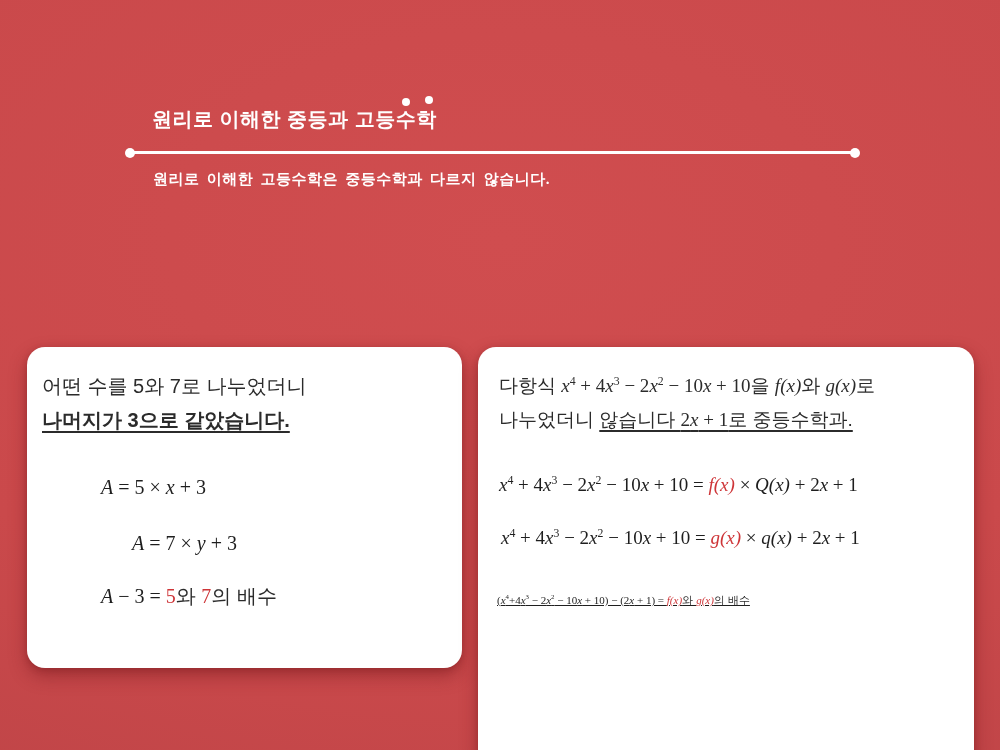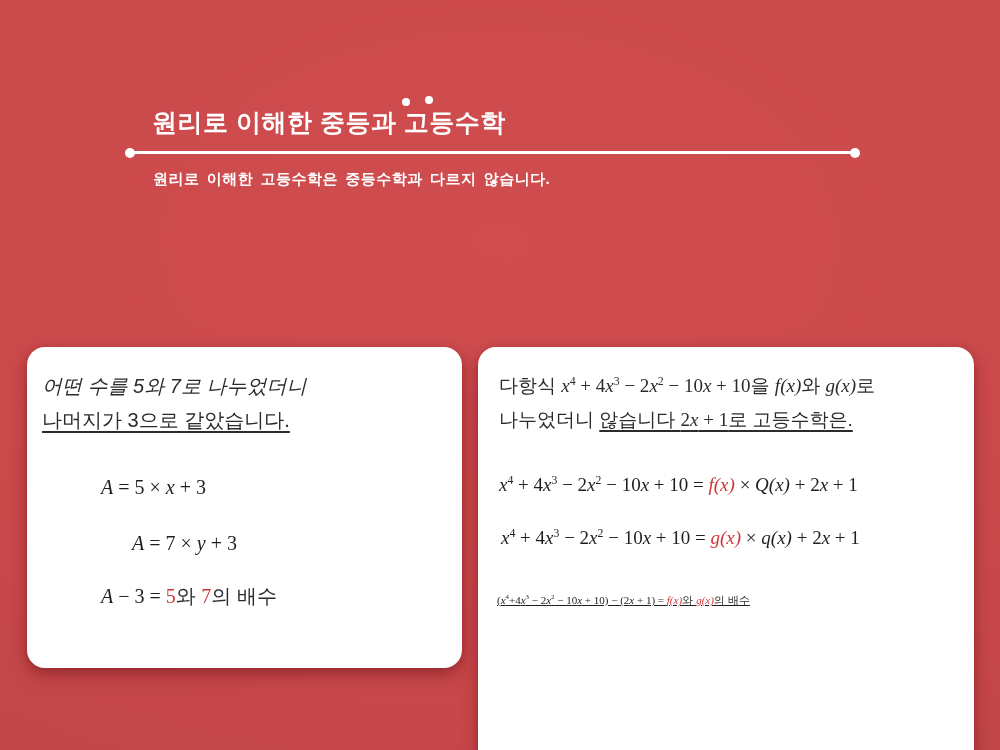--- a/index.html
+++ b/index.html
@@ -12,21 +12,21 @@
     position:relative; width:1000px; height:750px; overflow:hidden;
     background: radial-gradient(120% 100% at 50% 32%,
       var(--color-background_light, #d04d4f) 0%,
       var(--color-background, #ca494b) 55%,
       var(--color-background_dark, #bb4346) 100%);
   }
 
   
   .title {
     position:absolute; left:152px; top:108px; margin:0;
-    color:var(--color-white,#ffffff); font-size:25px; font-weight:800;
+    color:var(--color-white,#ffffff); font-size:20px; font-weight:800;
     letter-spacing:0.5px; line-height:1.15; white-space:nowrap;
   }
   .accent-dot {
     position:absolute; width:8px; height:8px; border-radius:50%;
     background:var(--color-white,#ffffff);
   }
   .dot-a { left:402px; top:98px; }
   .dot-b { left:425px; top:96px; }
   .divider {
     position:absolute; left:130px; top:151px; width:725px; height:3px;
@@ -60,22 +60,22 @@
   .card-right .stmt { font-size:19px; }
   .u { text-decoration:underline; text-decoration-thickness:1.5px; text-underline-offset:4px; }
 
   .math {
     position:absolute; color:var(--color-math_dark,#1e1e1e);
     font-family:"Liberation Serif", serif;
     font-size:20px; line-height:26px; white-space:nowrap;
   }
 
   
-  .lc-line1 { left:15px; top:26px;font-style:italic; }
-  .lc-line2 { left:15px; top:60px; }
+  .lc-line1 { left:15px; top:26px; }
+  .lc-line2 { left:15px; top:60px;font-weight:bold; }
   .lc-eq1 { left:74px; top:127px; }
   .lc-eq2 { left:76px; top:183px;margin-left:29px; }
   .lc-eq3 { left:74px; top:236px;text-align:center; }
 
   
   .rc-line1 { left:21px; top:26px; }
   .rc-line2 { left:21px; top:60px; }
   .rc-eq1 { left:21px; top:125px; font-size:19px; }
   .rc-eq2 { left:23px; top:178px; font-size:19px; }
   .rc-eq3 { left:19px; top:241px; font-size:11px; line-height:24px;text-decoration:underline; }
@@ -105,19 +105,19 @@
   <section class="card card-left">
     <div class="stmt lc-line1">어떤 수를 5와 7로 나누었더니</div>
     <div class="stmt lc-line2 u">나머지가 3으로 같았습니다.</div>
     <div class="math lc-eq1"><span class="seg var">A</span><span class="seg num"> = 5 × </span><span class="seg var">x</span><span class="seg num"> + 3</span></div>
     <div class="math lc-eq2"><span class="seg var">A</span><span class="seg num"> = 7 × </span><span class="seg var">y</span><span class="seg num"> + 3</span></div>
     <div class="math lc-eq3"><span class="seg var">A</span><span class="seg num"> − 3 = </span><span class="seg num red">5</span><span class="seg kor">와 </span><span class="seg num red">7</span><span class="seg kor">의 배수</span></div>
   </section>
 
   <section class="card card-right">
     <div class="stmt rc-line1"><span class="seg kor">다항식  </span><span class="seg var">x</span><sup class="seg num">4</sup><span class="seg num"> + 4</span><span class="seg var">x</span><sup class="seg num">3</sup><span class="seg num"> − 2</span><span class="seg var">x</span><sup class="seg num">2</sup><span class="seg num"> − 10</span><span class="seg var">x</span><span class="seg num"> + 10</span><span class="seg kor">을 </span><span class="seg var">f(x)</span><span class="seg kor">와 </span><span class="seg var">g(x)</span><span class="seg kor">로</span></div>
-    <div class="stmt rc-line2"><span><span class="seg kor">나누었더니 </span></span><span class="u"><span class="seg kor">않습니다 </span><span class="seg num">2</span><span class="seg var">x</span><span class="seg num"> + 1</span><span class="seg kor">로 고등수학은.</span></span></div>
+    <div class="stmt rc-line2"><span><span class="seg kor">나누었더니 </span></span><span class="u"><span class="seg kor">않습니다 </span><span class="seg num">2</span><span class="seg var">x</span><span class="seg num"> + 1</span><span class="seg kor">로 중등수학과.</span></span></div>
     <div class="math rc-eq1"><span class="seg var">x</span><sup class="seg num">4</sup><span class="seg num"> + 4</span><span class="seg var">x</span><sup class="seg num">3</sup><span class="seg num"> − 2</span><span class="seg var">x</span><sup class="seg num">2</sup><span class="seg num"> − 10</span><span class="seg var">x</span><span class="seg num"> + 10 = </span><span class="seg var red">f(x)</span><span class="seg num"> × </span><span class="seg var">Q(x)</span><span class="seg num"> + 2</span><span class="seg var">x</span><span class="seg num"> + 1</span></div>
     <div class="math rc-eq2"><span class="seg var">x</span><sup class="seg num">4</sup><span class="seg num"> + 4</span><span class="seg var">x</span><sup class="seg num">3</sup><span class="seg num"> − 2</span><span class="seg var">x</span><sup class="seg num">2</sup><span class="seg num"> − 10</span><span class="seg var">x</span><span class="seg num"> + 10 = </span><span class="seg var red">g(x)</span><span class="seg num"> × </span><span class="seg var">q(x)</span><span class="seg num"> + 2</span><span class="seg var">x</span><span class="seg num"> + 1</span></div>
     <div class="math rc-eq3"><span class="seg num">(</span><span class="seg var">x</span><sup class="seg num">4</sup><span class="seg num">+4</span><span class="seg var">x</span><sup class="seg num">3</sup><span class="seg num"> − 2</span><span class="seg var">x</span><sup class="seg num">2</sup><span class="seg num"> − 10</span><span class="seg var">x</span><span class="seg num"> + 10) − (2</span><span class="seg var">x</span><span class="seg num"> + 1) = </span><span class="seg var red">f(x)</span><span class="seg kor">와 </span><span class="seg var red">g(x)</span><span class="seg kor">의 배수</span></div>
   </section>
 
 </div>
 
 </body></html>

